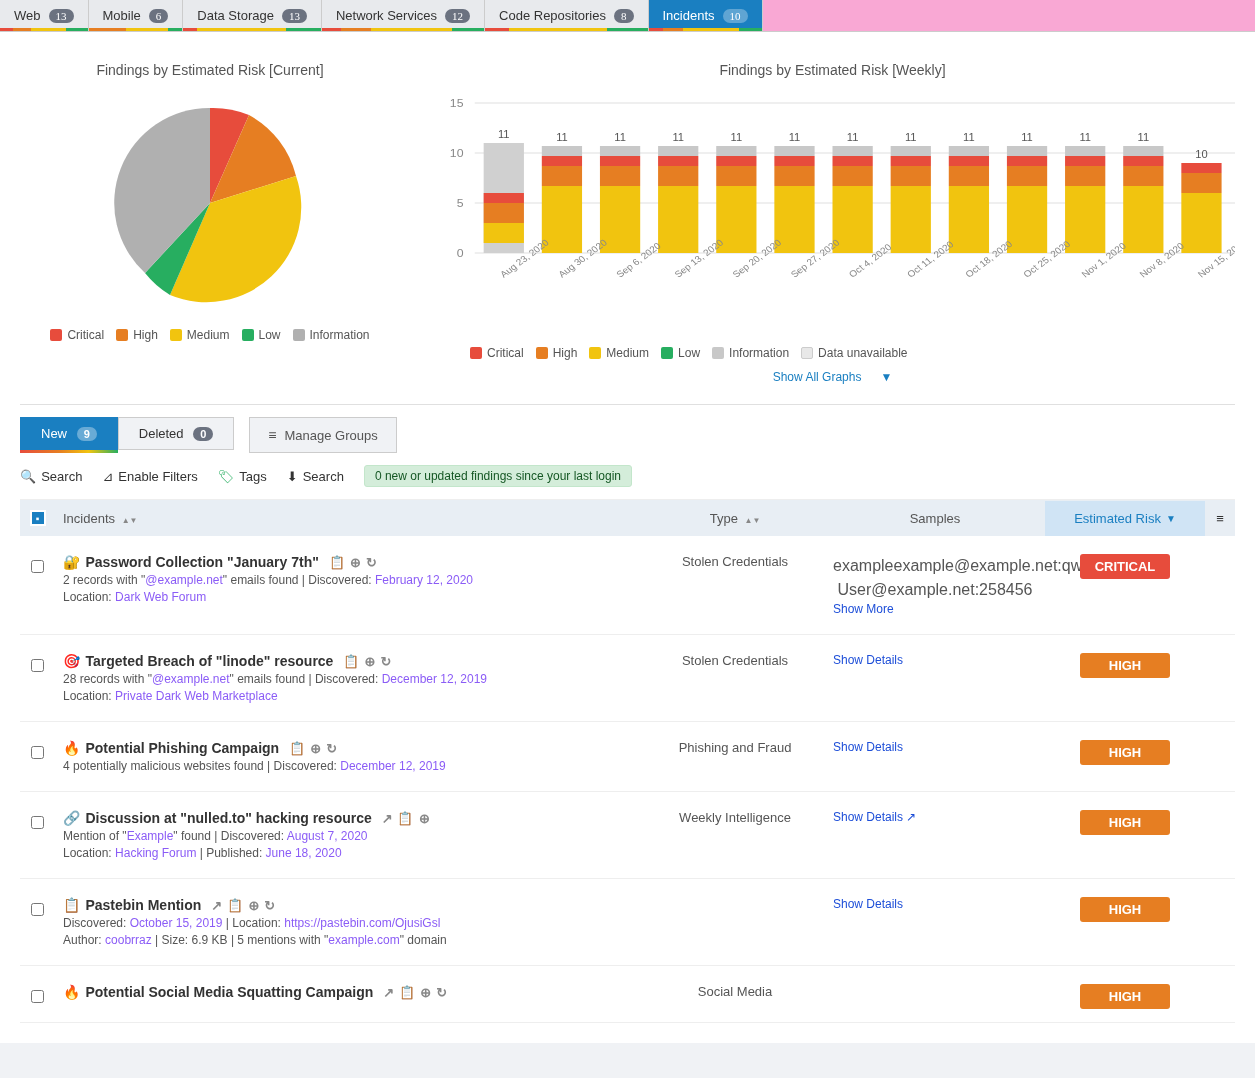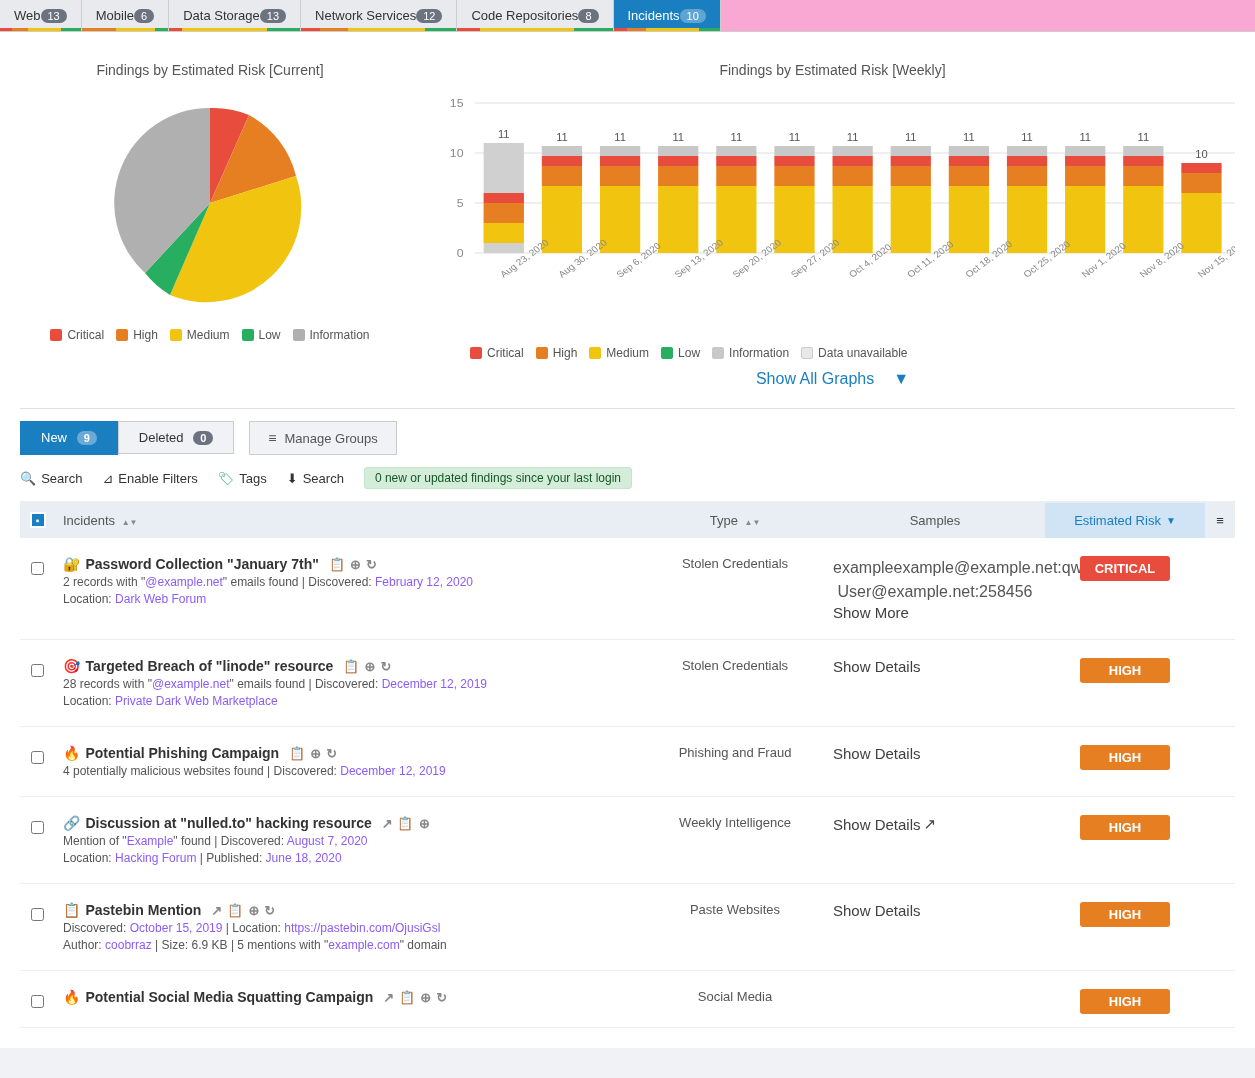--- a/index.html
+++ b/index.html
@@ -24,21 +24,23 @@
     }
     .tab.active {
       background: #1a7fc1;
       color: #fff;
     }
     .tab-badge {
       background: #6b7280;
       color: #fff;
       border-radius: 10px;
       padding: 1px 7px;
+      margin-left: 8px;
       font-size: 11px;
+      font-family: Liberation Serif, serif;
     }
     .tab.active .tab-badge {
       background: rgba(255,255,255,0.3);
     }
     .tab-indicator {
       position: absolute;
       bottom: 0;
       left: 0;
       right: 0;
       height: 3px;
@@ -102,21 +104,21 @@
     .show-all-btn {
       display: flex;
       align-items: center;
       justify-content: center;
       margin-top: 10px;
     }
     .show-all-btn button {
       background: none;
       border: none;
       color: #1a7fc1;
-      font-size: 16px;
+      font-size: 12px;
       cursor: pointer;
       display: flex;
       align-items: center;
       gap: 19px;
     }
     .findings-tab {
       padding: 8px 20px;
       cursor: pointer;
       border: 1px solid #ccc;
       background: #f0f2f5;
@@ -327,23 +329,23 @@
       font-size: 13px;
       font-weight: bold;
       color: #fff;
       text-align: center;
       min-width: 90px;
     }
     .risk-critical { background: #e74c3c; }
     .risk-high { background: #e67e22; }
 
     .show-details-link {
-      color: #404040;
+      color: #1d4ed8;
       cursor: pointer;
-      font-size: 15px;
+      font-size: 12px;
       text-decoration: none;
       display: flex;
       align-items: center;
       gap: 3px;
     }
 
     .samples-text {
       font-size: 16px;
       line-height: 1.5;
     }
@@ -592,21 +594,21 @@
           <span>Show All Graphs</span>
           <span>▼</span>
         </button>
       </div>
     </div>
   </div>
 
   <div class="divider"></div>
 
   <div style="display:flex; align-items:stretch; margin-top:12px;">
-    <div style="display:flex; flex-direction:row;">
+    <div style="display:flex; flex-direction:column;">
       <div class="findings-tab active">
         <span>New</span>
         <span class="findings-tab-badge" style="background:rgba(255,255,255,0.35);color:#fff">9</span>
       </div>
       <div class="findings-tab-indicator"></div>
     </div>
     <div style="display:flex; flex-direction:column;text-align:center;">
       <div class="findings-tab">
         <span>Deleted</span>
         <span class="findings-tab-badge" style="background:#6b7280;color:#fff;">0</span>
@@ -820,23 +822,20 @@
             <span class="tool-icon">↻</span>
           </span>
         </div>
         <div class="incident-detail">
           Discovered: <a class="link">October 15, 2019</a> | Location: <a class="link">https://pastebin.com/OjusiGsl</a>
         </div>
         <div class="incident-detail">
           Author: <a class="link">coobrraz</a> | Size: <span>6.9 KB</span> | 5 mentions with "<a class="link">example.com</a>" domain
         </div>
       </div>
-      <div class="row-type">
-        <span>Paste Websites</span>
-      </div>
       <div class="row-samples">
         <a class="link show-details-link">Show Details</a>
       </div>
       <div class="row-risk">
         <span class="risk-badge risk-high">HIGH</span>
       </div>
       <div class="row-menu"></div>
     </div>
   </div>
 

